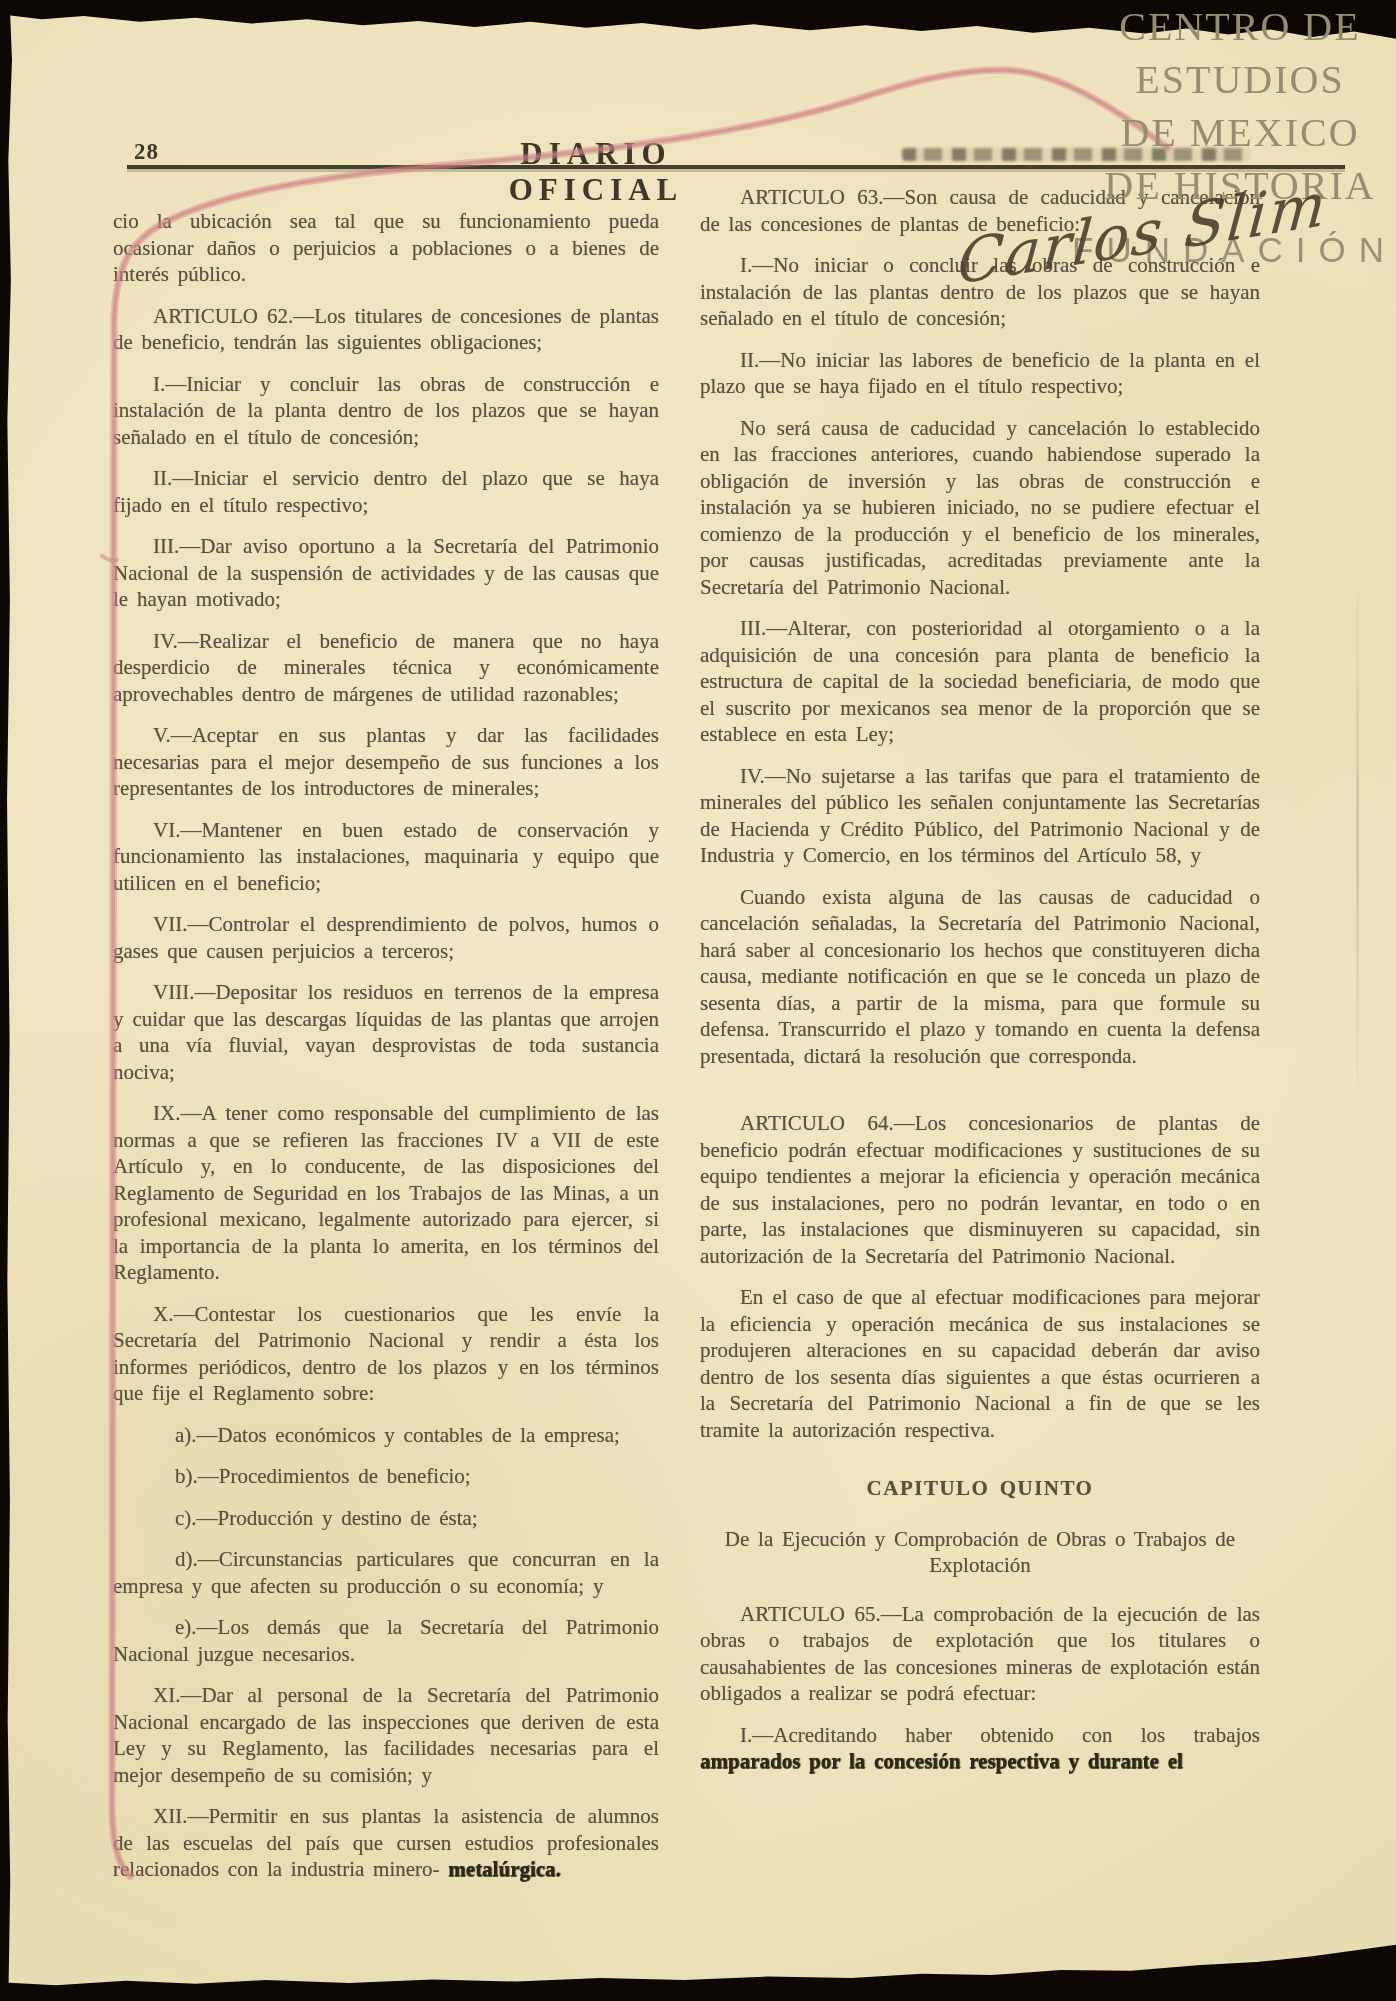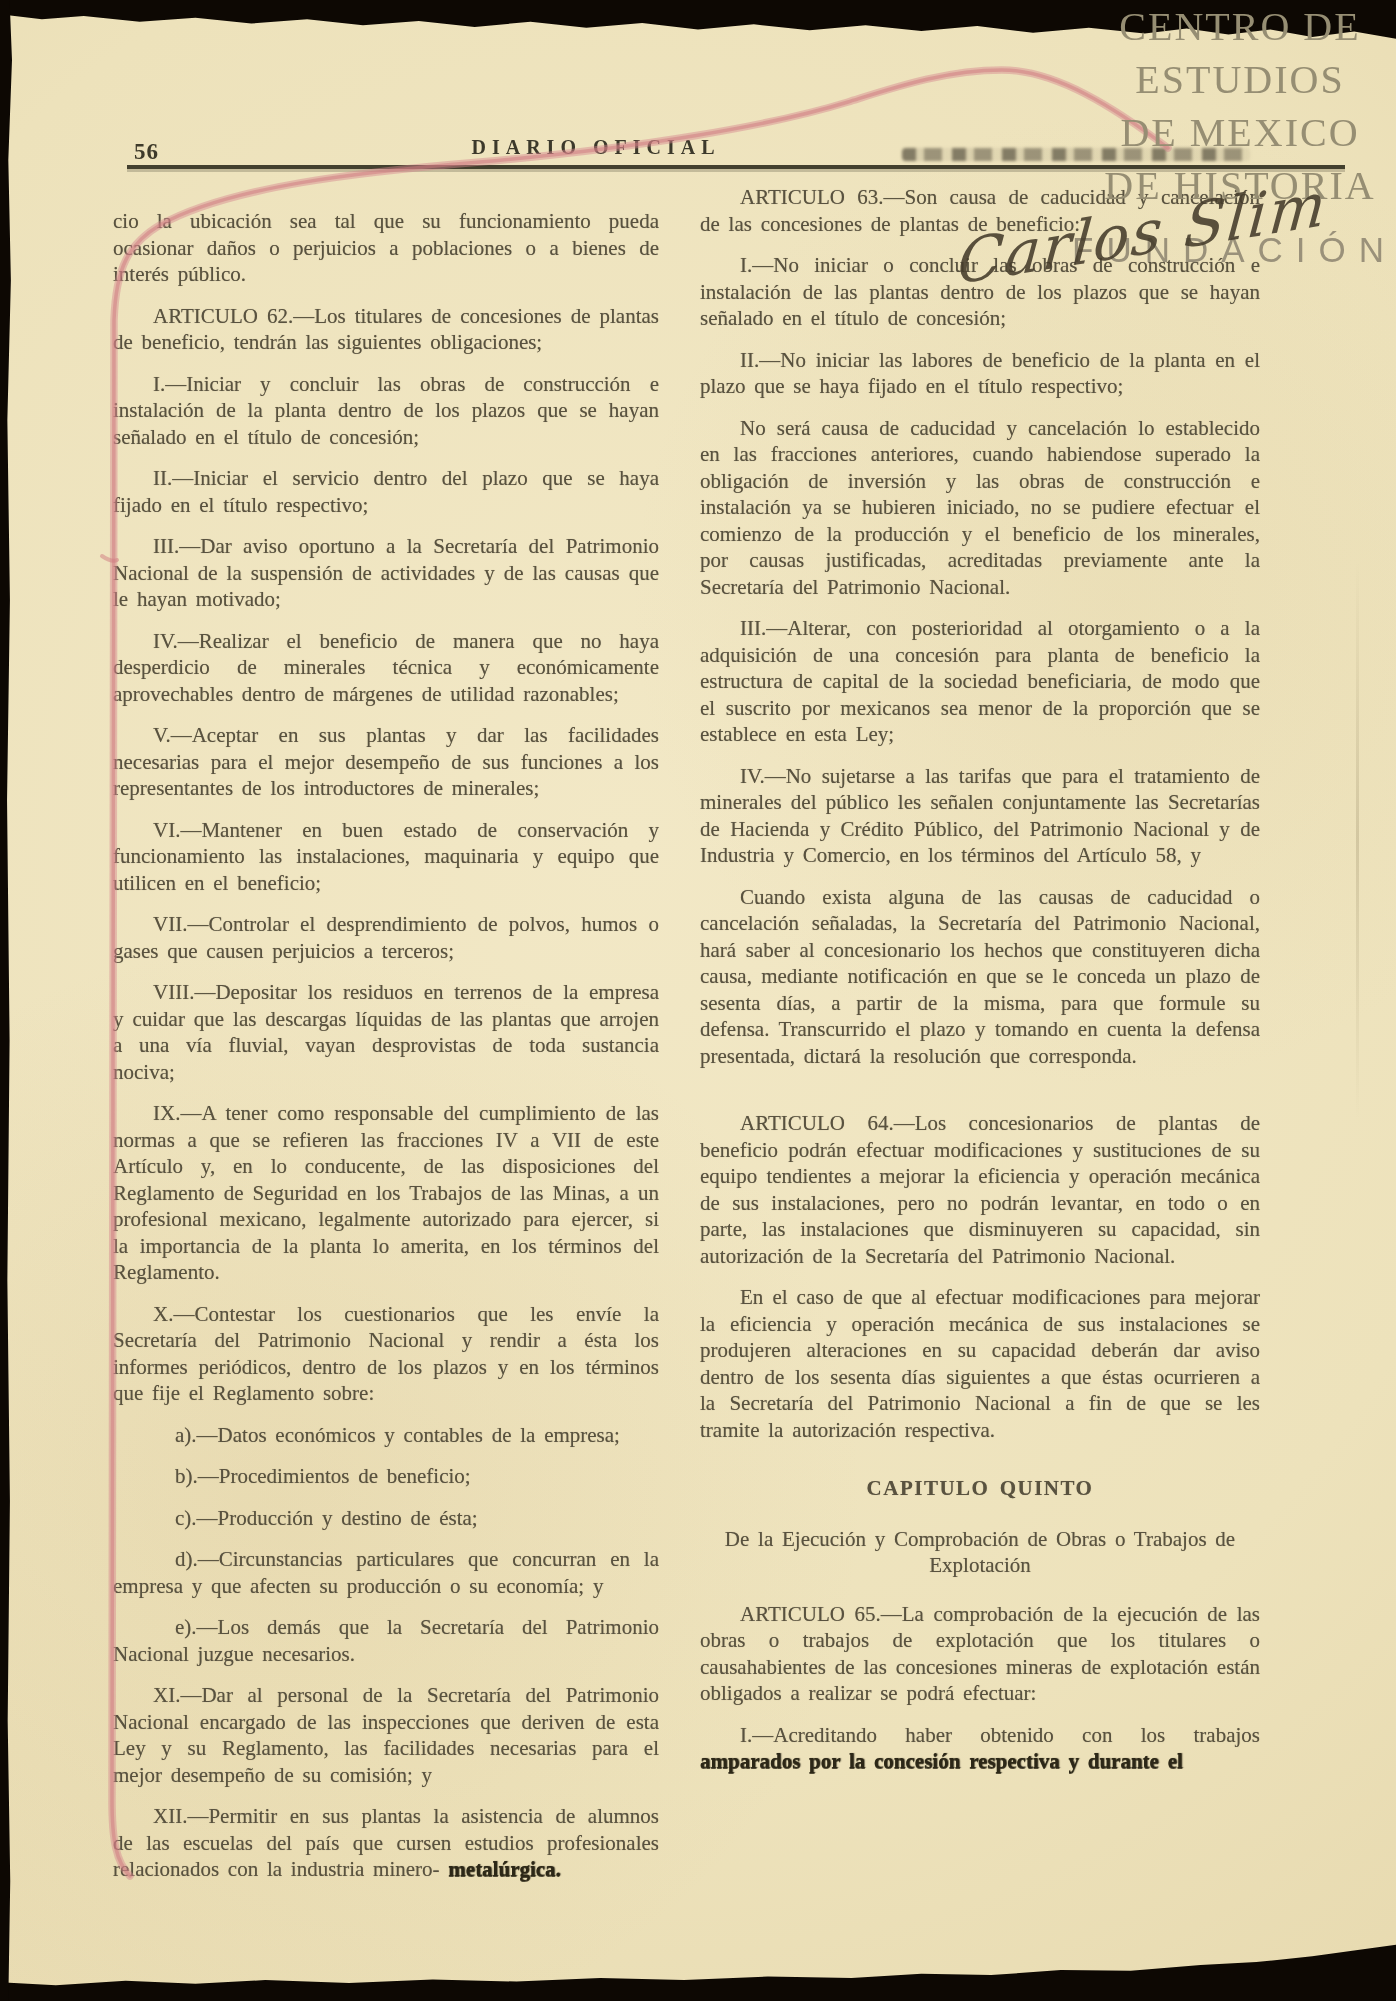--- a/index.html
+++ b/index.html
@@ -16,21 +16,21 @@
   .edge-top{left:0;top:0;width:100%;height:42px;
     clip-path:polygon(0 0,100% 0,100% 92%,97% 75%,94% 88%,91% 70%,88% 82%,85% 68%,82% 80%,78% 66%,74% 78%,70% 62%,66% 74%,62% 60%,58% 72%,54% 58%,50% 70%,46% 55%,42% 66%,38% 52%,34% 64%,30% 50%,26% 60%,22% 46%,18% 56%,14% 42%,10% 52%,6% 38%,3% 46%,0 34%);}
   .edge-bottom{left:0;bottom:0;width:100%;height:72px;
     clip-path:polygon(0 74%,4% 78%,9% 72%,14% 76%,19% 71%,25% 75%,31% 70%,37% 73%,43% 68%,49% 71%,55% 66%,61% 68%,66% 62%,71% 64%,76% 57%,81% 58%,86% 50%,90% 46%,94% 38%,97% 30%,100% 22%,100% 100%,0 100%);}
   .edge-left{left:0;top:0;width:16px;height:100%;
     clip-path:polygon(0 0,60% 0,75% 3%,52% 8%,68% 14%,46% 21%,62% 30%,44% 40%,60% 52%,46% 64%,62% 75%,48% 86%,64% 94%,52% 100%,0 100%);}
   
   .page-num{position:absolute;left:134px;top:139px;font-weight:bold;font-size:23px;
     color:#3e3a2a;letter-spacing:1px;z-index:10;}
   .masthead{position:absolute;left:428px;top:136px;width:336px;text-align:center;
-    font-weight:bold;font-size:20px;letter-spacing:6px;color:#3c392b;z-index:10;}
+    font-weight:bold;font-size:31px;letter-spacing:6px;color:#3c392b;z-index:10;}
   .masthead-smear{position:absolute;left:902px;top:148px;width:348px;height:13px;z-index:10;
     background:repeating-linear-gradient(90deg,rgba(74,68,53,.65) 0 14px,rgba(74,68,53,.12) 14px 22px,rgba(74,68,53,.5) 22px 40px,rgba(74,68,53,.08) 40px 50px);
     filter:blur(1.6px);border-radius:4px;}
   .rule{position:absolute;left:127px;top:165px;width:1218px;height:4px;background:#43402e;
     box-shadow:0 3px 0 rgba(67,64,46,.25);z-index:9;}
   
   .col{position:absolute;font-size:21px;line-height:26.5px;color:#59523f;
     word-spacing:3.5px;text-align:justify;z-index:8;
     text-shadow:0 0 .7px rgba(89,82,63,.55);}
   .col-left{left:113px;top:196px;width:546px;margin-top:12px;}
@@ -60,21 +60,21 @@
     background:linear-gradient(rgba(120,105,70,0),rgba(120,105,70,.22),rgba(120,105,70,0));}
 </style>
 </head>
 <body>
 
 <div id="stage">
 
   <div class="paper"></div>
   <div class="crease"></div>
 
-  <div class="page-num">56</div>
+  <div class="page-num">28</div>
   <div class="masthead">DIARIO OFICIAL</div>
   <div class="masthead-smear"></div>
   <div class="rule"></div>
 
   <div class="col col-left">
       <p class="para cont">cio la ubicación sea tal que su funcionamiento pueda ocasionar daños o perjuicios a poblaciones o a bienes de interés público.</p>
       <p class="para">ARTICULO 62.—Los titulares de concesiones de plantas de beneficio, tendrán las siguientes obligaciones;</p>
       <p class="para">I.—Iniciar y concluir las obras de construcción e instalación de la planta dentro de los plazos que se hayan señalado en el título de concesión;</p>
       <p class="para">II.—Iniciar el servicio dentro del plazo que se haya fijado en el título respectivo;</p>
       <p class="para">III.—Dar aviso oportuno a la Secretaría del Patrimonio Nacional de la suspensión de actividades y de las causas que le hayan motivado;</p>

